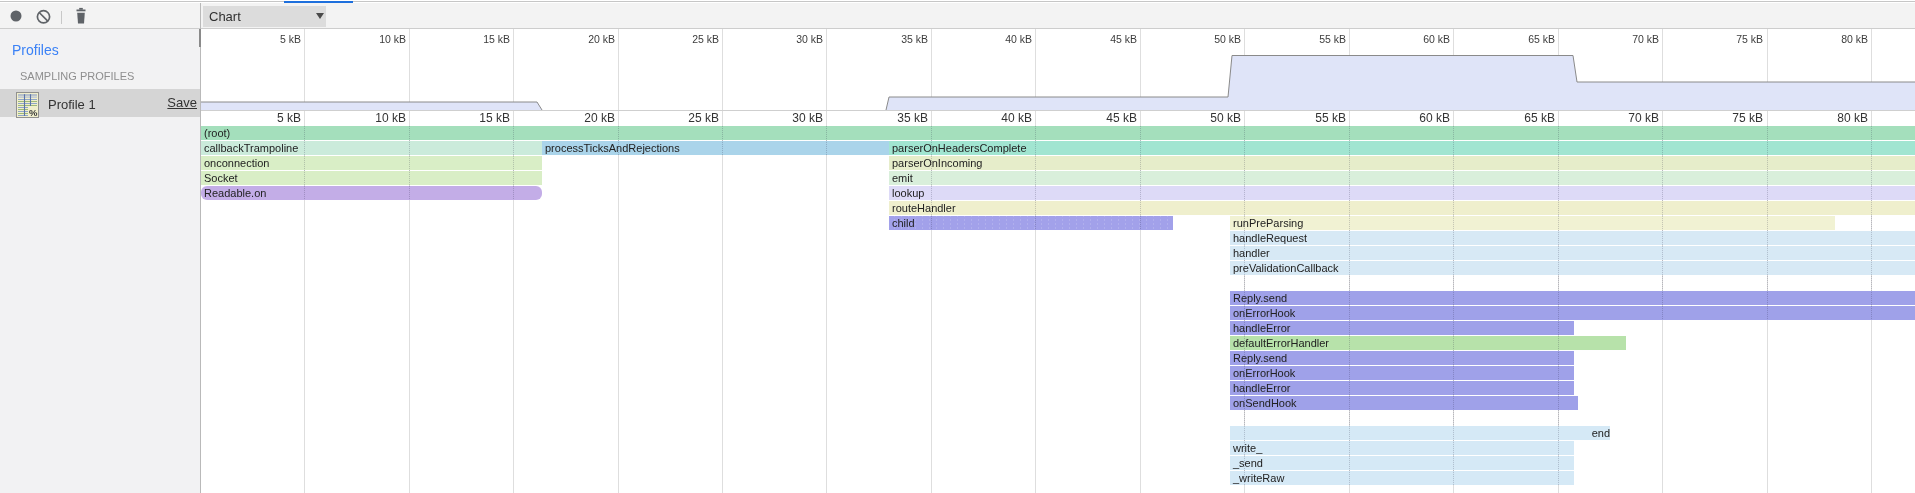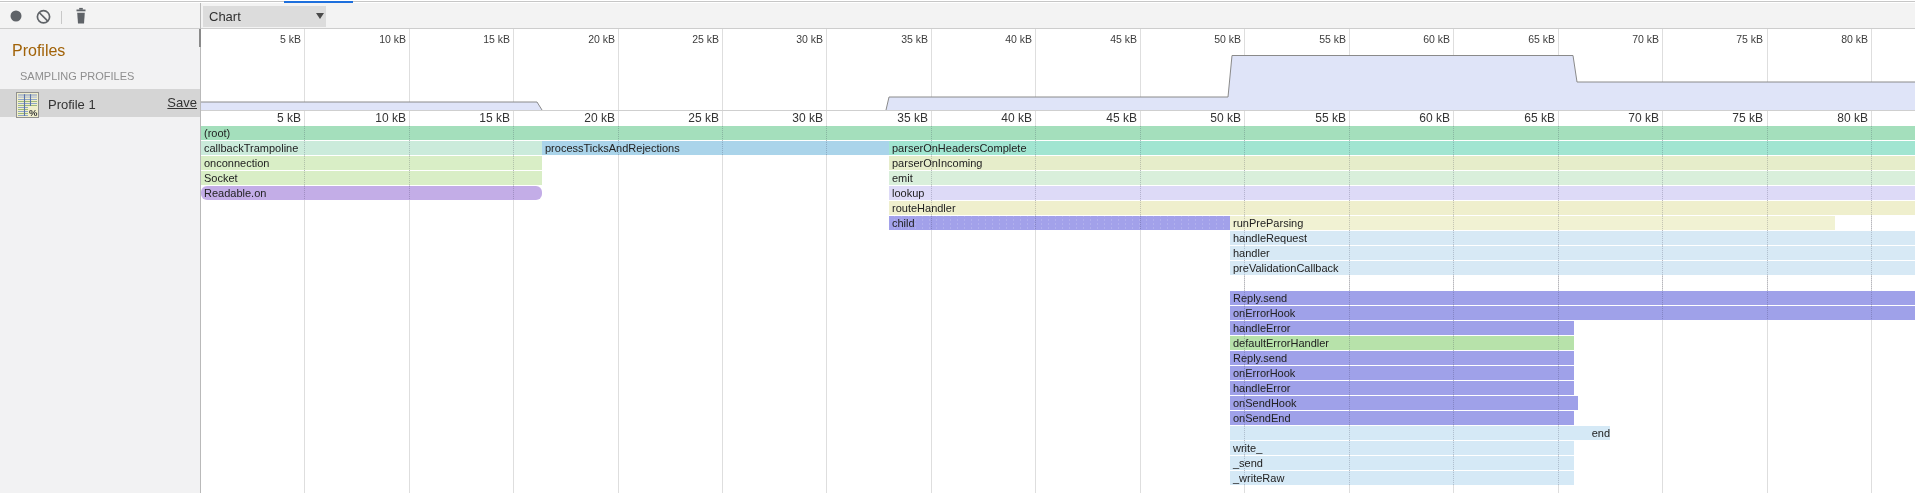--- a/index.html
+++ b/index.html
@@ -3,21 +3,21 @@
 * { margin:0; padding:0; box-sizing:border-box; }
 body { font-family:"Liberation Sans", sans-serif; }
 #app { position:relative; width:1915px; height:493px; overflow:hidden; background:#fff; }
 .abs { position:absolute; }
 #topstrip { left:0; top:0; width:1915px; height:2px; background:#fff; border-bottom:1px solid #c6c6c6; }
 #tabline { left:284px; top:1px; width:69px; height:2px; background:#1d6fdd; }
 #toolbar { left:0; top:3px; width:1915px; height:26px; background:#f3f3f3; border-bottom:1px solid #cdcdcd; }
 #sidebar { left:0; top:29px; width:200px; height:464px; background:#f2f2f3; }
 #divider { left:200px; top:3px; width:1px; height:490px; background:#b9b9b9; }
 #handle { left:199px; top:29px; width:2px; height:18px; background:#8a8a8a; }
-#profiles-lbl { left:12px; top:42px; font-size:16px; color:#a16207; position:absolute;text-align:right; }
+#profiles-lbl { left:12px; top:42px; font-size:14px; color:#3b82f6; position:absolute;text-align:right; }
 #sampling-lbl { left:20px; top:70px; font-size:11px; color:#8e8e8e; position:absolute; }
 #selrow { left:0; top:89px; width:200px; height:28px; background:#d5d5d5; position:absolute; }
 #selrow .name { position:absolute; left:48px; top:7.5px; font-size:13px; color:#333; }
 #selrow .save { position:absolute; right:3px; top:6px; font-size:13px; color:#333; text-decoration:underline; }
 #chart { left:201px; top:29px; width:1714px; height:464px; background:#fff; position:absolute; overflow:hidden; }
 .gl { position:absolute; top:0; width:1px; height:464px; background:#dedede; }
 .glo { position:absolute; width:1px; background-image:repeating-linear-gradient(to bottom, rgba(25,25,55,0.20) 0px, rgba(25,25,55,0.20) 1px, rgba(25,25,55,0.02) 1px, rgba(25,25,55,0.02) 2px); }
 .rlab-top { position:absolute; top:4px; font-size:10.5px; color:#3c3c3c; text-align:right; width:60px; }
 .rlab-bot { position:absolute; top:81px; font-size:12px; color:#333; text-align:right; width:60px; height:16px; line-height:16px; }
 #baseline { position:absolute; left:0; top:81px; width:1714px; height:1px; background:#cfcfcf; }
@@ -131,34 +131,33 @@
 <div class="bar" style="left:0px;top:112px;width:341px;background-color:#cbebdb;">callbackTrampoline</div>
 <div class="bar" style="left:341px;top:112px;width:347px;background-color:#aad4ea;">processTicksAndRejections</div>
 <div class="bar" style="left:688px;top:112px;width:1026px;background-color:#a1e5d1;">parserOnHeadersComplete</div>
 <div class="bar" style="left:0px;top:127px;width:341px;background-color:#d9eec6;">onconnection</div>
 <div class="bar" style="left:688px;top:127px;width:1026px;background-color:#e6edca;">parserOnIncoming</div>
 <div class="bar" style="left:0px;top:142px;width:341px;background-color:#d9eec6;">Socket</div>
 <div class="bar" style="left:688px;top:142px;width:1128px;background-color:#d9efdb;">emit</div>
 <div class="bar" style="left:0px;top:157px;width:341px;background-color:#c3ade7;border-radius:6px;">Readable.on</div>
 <div class="bar" style="left:688px;top:157px;width:1026px;background-color:#dddaf7;">lookup</div>
 <div class="bar" style="left:688px;top:172px;width:1026px;background-color:#efefcd;">routeHandler</div>
-<div class="bar" style="left:688px;top:187px;width:341px;background-color:#a2a1ea;background-image:radial-gradient(rgba(255,255,255,0.4) 0.5px, rgba(255,255,255,0) 1.1px);background-size:7px 4px;background-position:2px 2px;">child</div>
+<div class="bar" style="left:688px;top:187px;width:284px;background-color:#a2a1ea;background-image:radial-gradient(rgba(255,255,255,0.4) 0.5px, rgba(255,255,255,0) 1.1px);background-size:7px 4px;background-position:2px 2px;">child</div>
 <div class="bar" style="left:1029px;top:187px;width:605px;background-color:#f1f2d3;">runPreParsing</div>
 <div class="bar" style="left:1029px;top:202px;width:685px;background-color:#d7e9f5;">handleRequest</div>
 <div class="bar" style="left:1029px;top:217px;width:685px;background-color:#d7e9f5;">handler</div>
 <div class="bar" style="left:1029px;top:232px;width:685px;background-color:#d7e9f5;">preValidationCallback</div>
 <div class="bar" style="left:1029px;top:262px;width:685px;background-color:#9fa1e9;">Reply.send</div>
 <div class="bar" style="left:1029px;top:277px;width:685px;background-color:#9fa1e9;">onErrorHook</div>
 <div class="bar" style="left:1029px;top:292px;width:344px;background-color:#9fa1e9;">handleError</div>
-<div class="bar" style="left:1029px;top:307px;width:344px;background-color:#b7e2aa;">defaultErrorHandler</div>
+<div class="bar" style="left:1029px;top:307px;width:396px;background-color:#b7e2aa;">defaultErrorHandler</div>
 <div class="bar" style="left:1029px;top:322px;width:344px;background-color:#9fa1e9;">Reply.send</div>
 <div class="bar" style="left:1029px;top:337px;width:344px;background-color:#9fa1e9;">onErrorHook</div>
 <div class="bar" style="left:1029px;top:352px;width:344px;background-color:#9fa1e9;">handleError</div>
 <div class="bar" style="left:1029px;top:367px;width:348px;background-color:#9fa1e9;">onSendHook</div>
-<div class="bar" style="left:1029px;top:382px;width:344px;background-color:#9fa1e9;">onSendEnd</div>
 <div class="bar" style="left:1029px;top:397px;width:380px;background-color:#d5e9f6;text-align:right;">end</div>
 <div class="bar" style="left:1029px;top:412px;width:344px;background-color:#d5e9f6;">write_</div>
 <div class="bar" style="left:1029px;top:427px;width:344px;background-color:#d5e9f6;">_send</div>
 <div class="bar" style="left:1029px;top:442px;width:344px;background-color:#d5e9f6;">_writeRaw</div>
 <div class="glo" style="left:103px;top:97px;height:74px"></div>
 <div class="glo" style="left:208px;top:97px;height:74px"></div>
 <div class="glo" style="left:312px;top:97px;height:74px"></div>
 <div class="glo" style="left:417px;top:97px;height:29px"></div>
 <div class="glo" style="left:521px;top:97px;height:29px"></div>
 <div class="glo" style="left:625px;top:97px;height:29px"></div>

